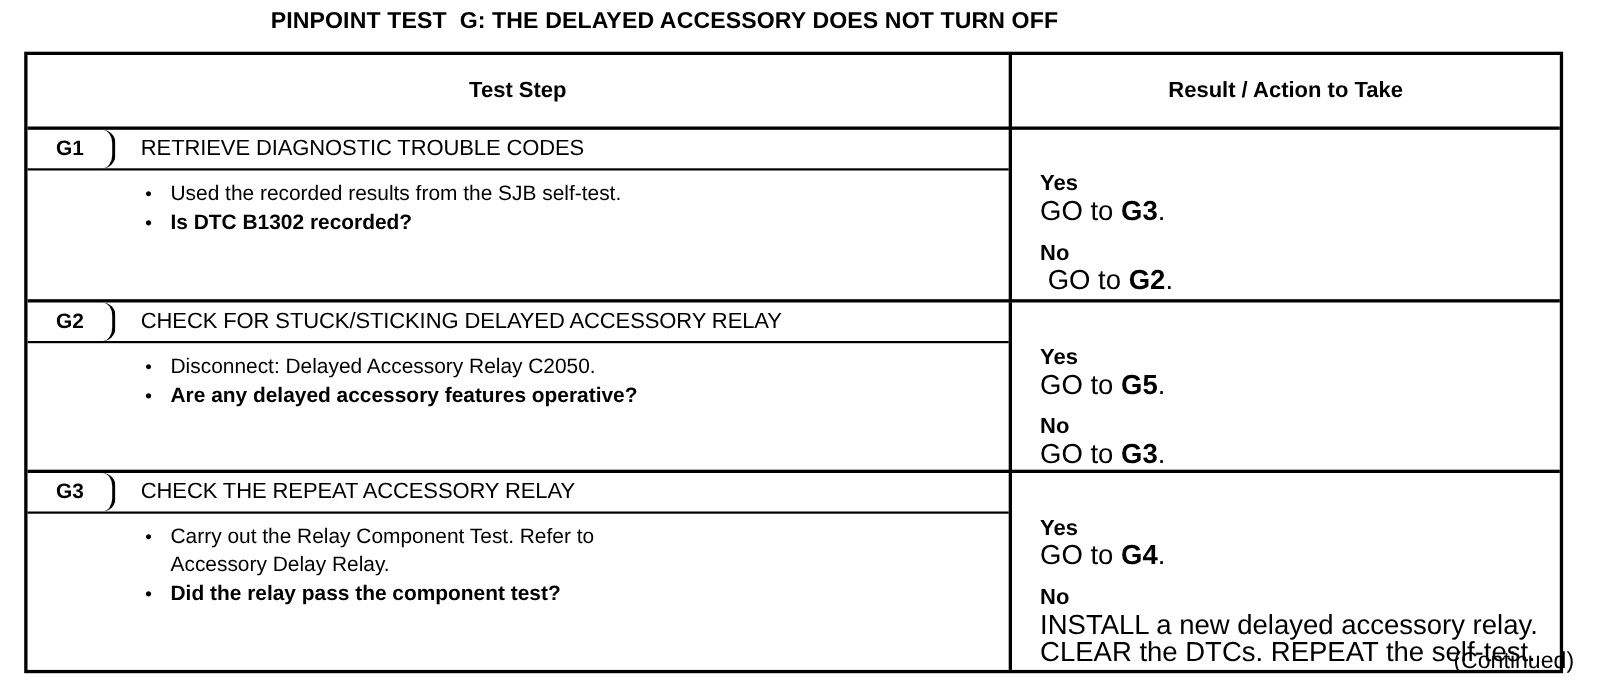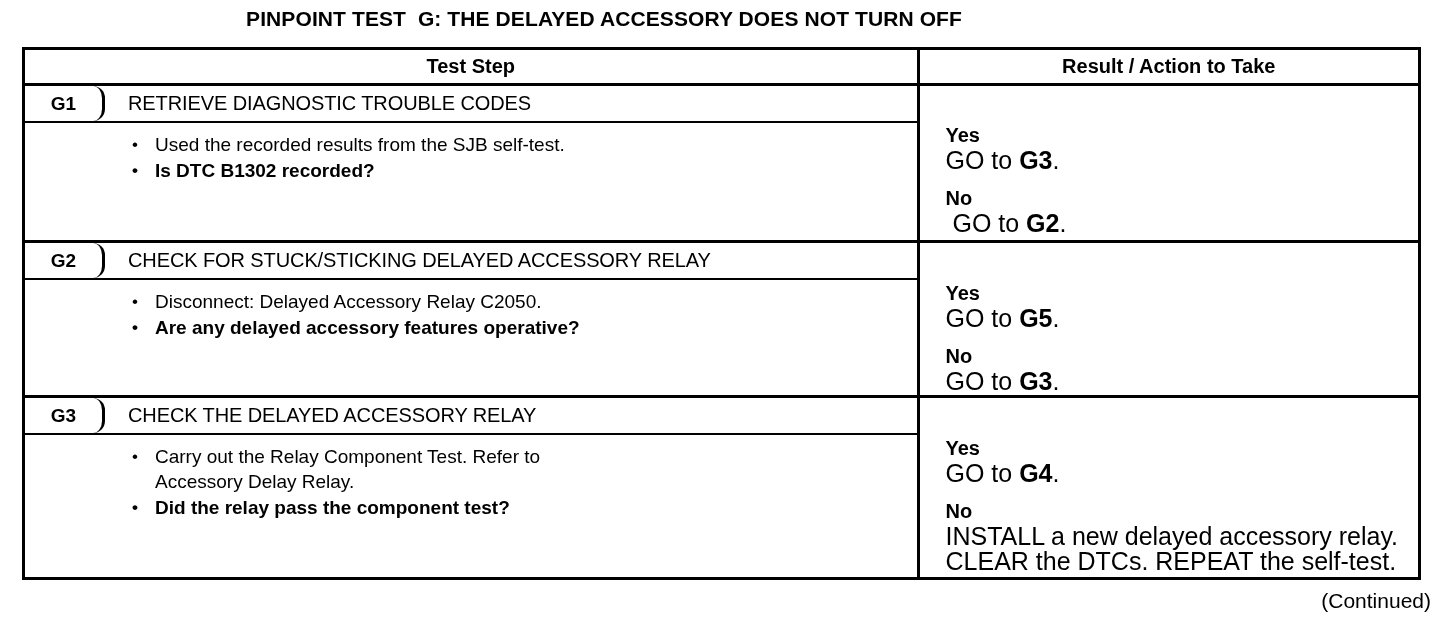--- a/index.html
+++ b/index.html
@@ -56,21 +56,21 @@
   col.c-step { width: 893px; }
   col.c-result { width: 500px; }
 
   
   .hdr-cell {
     height: 33px;
     text-align: center;
     vertical-align: middle;
     font-size: 20px;
     font-weight: bold;
-    padding: 0;
+    padding: 16px;
     border-bottom: 3px solid #000;
   }
   .hdr-cell.left { border-right: 3px solid #000; }
 
   
   .sec-cell {
     padding: 0;
     vertical-align: top;
     border-bottom: 3px solid #000;
   }
@@ -248,21 +248,21 @@
               <div class="res-label">No</div>
               <div class="res-text"><span>GO to </span><b>G3</b><span>.</span></div>
             </div>
           </td>
         </tr>
 
         <tr class="last-sec">
           <td class="sec-cell left">
             <div class="step-head">
               <div class="step-code">G3</div>
-              <div class="step-title">CHECK THE DELAYED ACCESSORY RELAY</div>
+              <div class="step-title">CHECK THE REPEAT ACCESSORY RELAY</div>
             </div>
             <div class="step-body body-h3">
               <ul class="bullets">
                 <li>
                   <span class="bullet-dot">•</span>
                   <span style="white-space:pre-line">Carry out the Relay Component Test. Refer to
 Accessory Delay Relay.</span>
                 </li>
                 <li class="bold-item">
                   <span class="bullet-dot">•</span>

